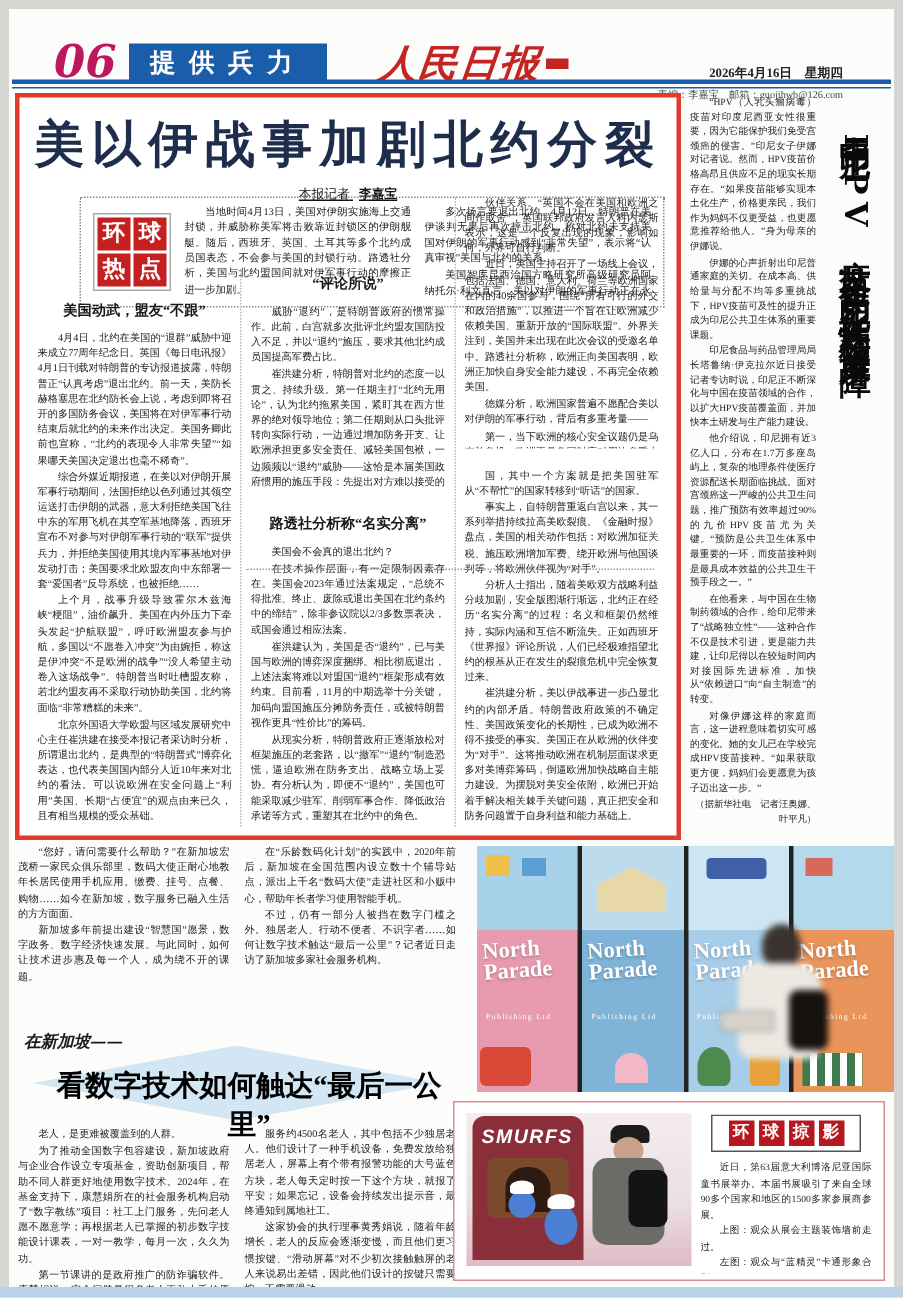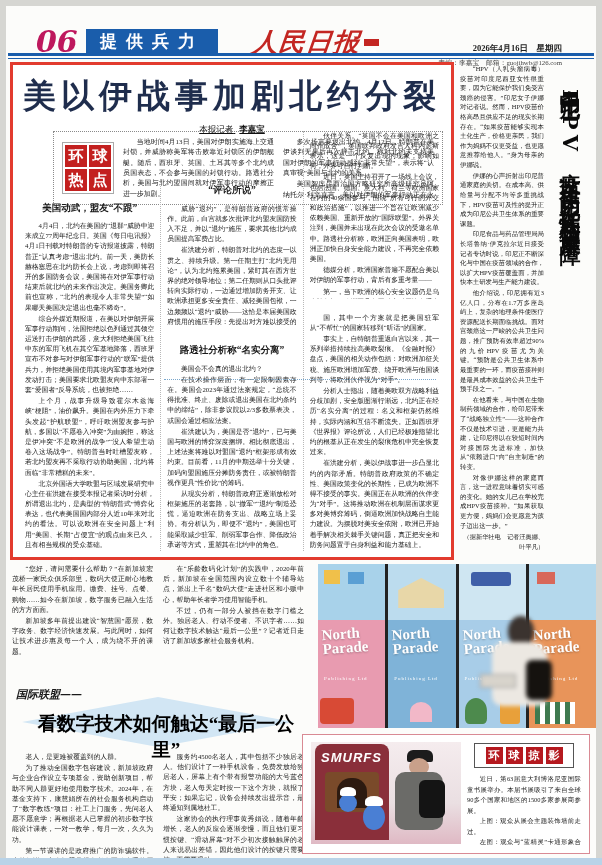--- a/index.html
+++ b/index.html
@@ -198,21 +198,21 @@
           <div class="pp">“您好，请问需要什么帮助？”在新加坡宏茂桥一家民众俱乐部里，数码大使正耐心地教年长居民使用手机应用。缴费、挂号、点餐、购物……如今在新加坡，数字服务已融入生活的方方面面。</div>
           <div class="pp">新加坡多年前提出建设“智慧国”愿景，数字政务、数字经济快速发展。与此同时，如何让技术进步惠及每一个人，成为绕不开的课题。</div>
         </div>
       <div class="bacol">
           <div class="pp">在“乐龄数码化计划”的实践中，2020年前后，新加坡在全国范围内设立数十个辅导站点，派出上千名“数码大使”走进社区和小贩中心，帮助年长者学习使用智能手机。</div>
           <div class="pp">不过，仍有一部分人被挡在数字门槛之外。独居老人、行动不便者、不识字者……如何让数字技术触达“最后一公里”？记者近日走访了新加坡多家社会服务机构。</div>
         </div>
     </div>
     <div class="titleblock">
       <div class="diamond"></div>
-      <div class="kicker">国际联盟——</div>
+      <div class="kicker">在新加坡——</div>
       <div class="bottom-headline">看数字技术如何触达“最后一公里”</div>
     </div>
     <div class="bbody">
       <div class="bacol">
           <div class="pp">老人，是更难被覆盖到的人群。</div>
           <div class="pp">为了推动全国数字包容建设，新加坡政府与企业合作设立专项基金，资助创新项目，帮助不同人群更好地使用数字技术。2024年，在基金支持下，康慧娟所在的社会服务机构启动了“数字教练”项目：社工上门服务，先问老人愿不愿意学；再根据老人已掌握的初步数字技能设计课表，一对一教学，每月一次，久久为功。</div>
           <div class="pp">第一节课讲的是政府推广的防诈骗软件。康慧娟说，安全问题是很多老人不敢上手的原因。她提到自己已七十多岁的母亲，一开始只在子女陪同下使用智能手机，而这样的顾虑在老人中很常见：密码忘了怎么办？发错信息怎么办？点了链接会不会被骗？</div>
         </div>
       <div class="bacol">
         <div>

